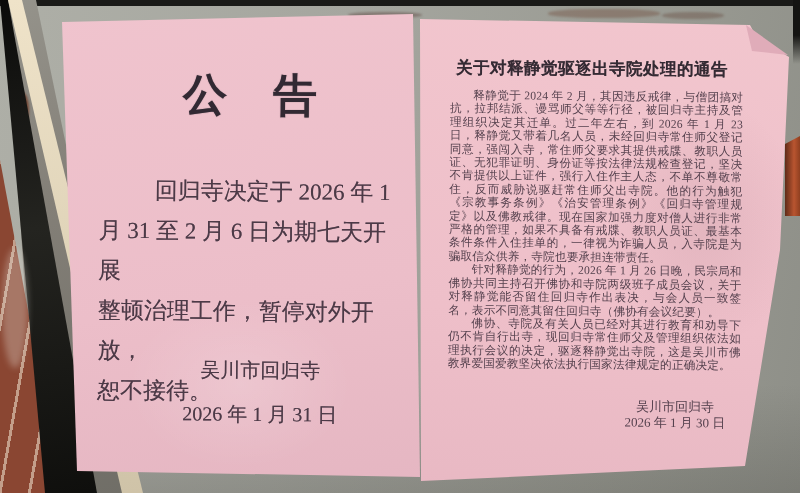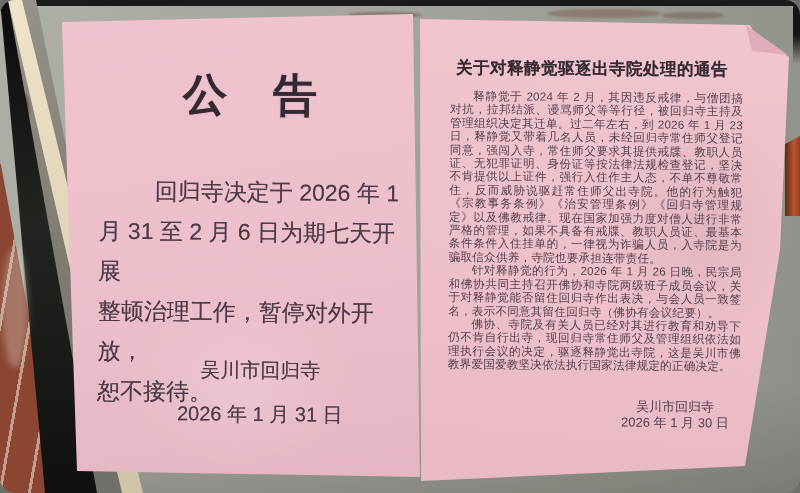--- a/index.html
+++ b/index.html
@@ -1,20 +1,20 @@
 <!DOCTYPE html>
 <html><head>
 <meta charset="utf-8">
 <style>
   html,body{margin:0;padding:0;background:#6e6e68;}
   .scene{position:relative;width:800px;height:493px;overflow:hidden;
-         font-family:Liberation Sans, sans-serif;
+         font-family:Liberation Serif, serif;
          background:
            linear-gradient(rgba(0,0,0,0) 78%, rgba(55,55,50,.22)),
-           linear-gradient(100deg,#aeafa7 0%,#a5a69f 40%,#989991 78%,#8e8f88 100%); border-radius: 15px;}
+           linear-gradient(100deg,#aeafa7 0%,#a5a69f 40%,#989991 78%,#8e8f88 100%);}
   .abs{position:absolute;}
 
   
   .top-strip{left:0;top:0;width:800px;height:6px;background:#1a1a18;}
   .stain{border-radius:45%;filter:blur(1px);}
   .stain.s1{left:548px;top:9px;width:112px;height:9px;background:rgba(110,70,55,.38);}
   .stain.s2{left:662px;top:12px;width:62px;height:7px;background:rgba(90,55,45,.32);}
   .stain.s3{left:348px;top:12px;width:74px;height:6px;background:rgba(80,50,45,.38);}
 
   

